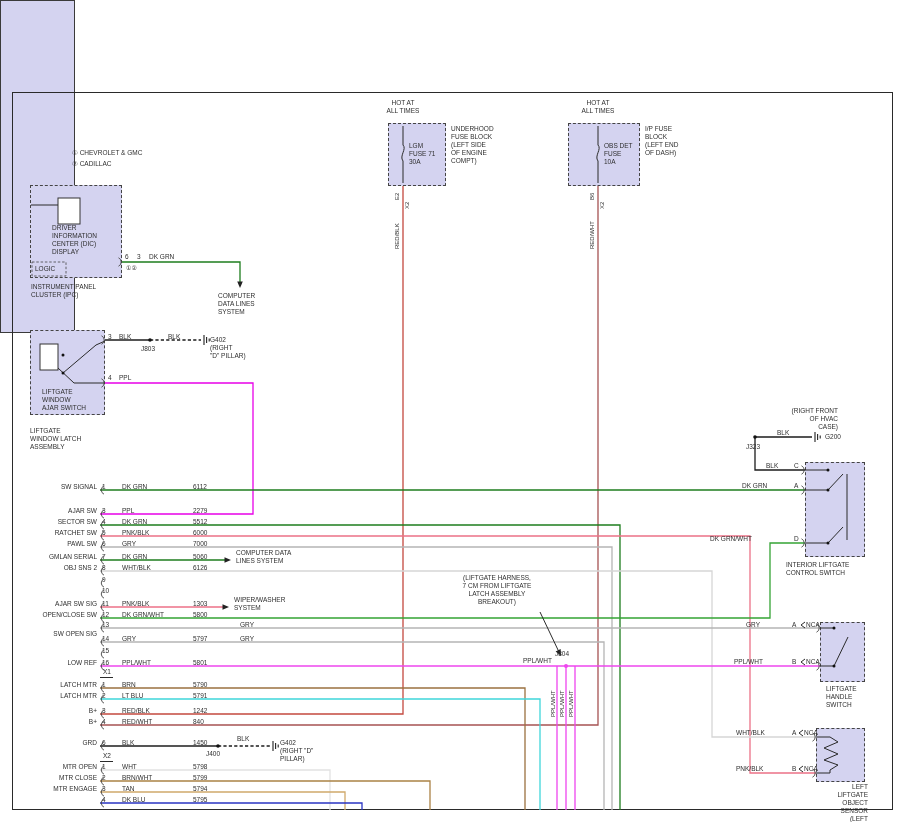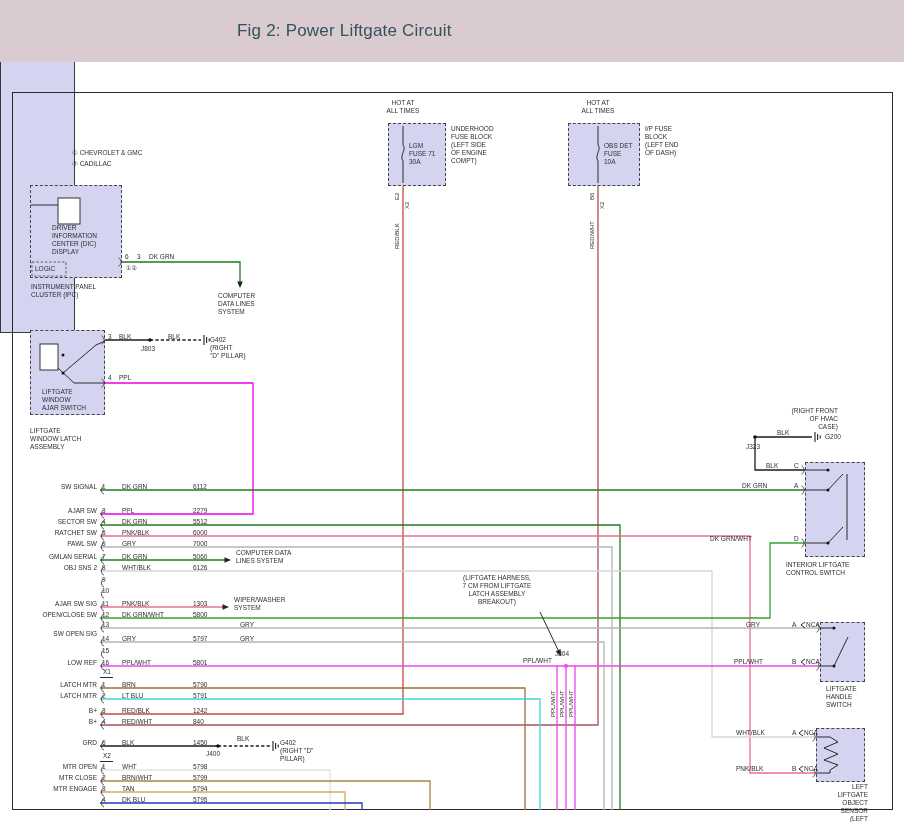--- a/index.html
+++ b/index.html
@@ -31,23 +31,20 @@
   .whtblk{stroke:var(--w-whtblk)} .wht{stroke:var(--w-wht)}
   .redblk{stroke:var(--w-redblk)} .redwht{stroke:var(--w-redwht)}
   .brn{stroke:var(--w-brn)} .brnwht{stroke:var(--w-brnwht)}
   .tan{stroke:var(--w-tan)} .ltblu{stroke:var(--w-ltblu)}
   .dkblu{stroke:var(--w-dkblu)} .blk{stroke:var(--w-blk)}
 </style>
 </head>
 <body>
 
 <div class="page">
-  <header class="titlebar">
-    <h1 class="title">Fig 2: Power Liftgate Circuit</h1>
-  </header>
 
   <div class="frame"></div>
 
   <div class="box" id="box-dic"></div>
   <div class="box" id="box-ajar"></div>
   <div class="box" id="box-fuse1"></div>
   <div class="box" id="box-fuse2"></div>
   <div class="box" id="box-ctrl"></div>
   <div class="box" id="box-handle"></div>
   <div class="box" id="box-obj"></div>

